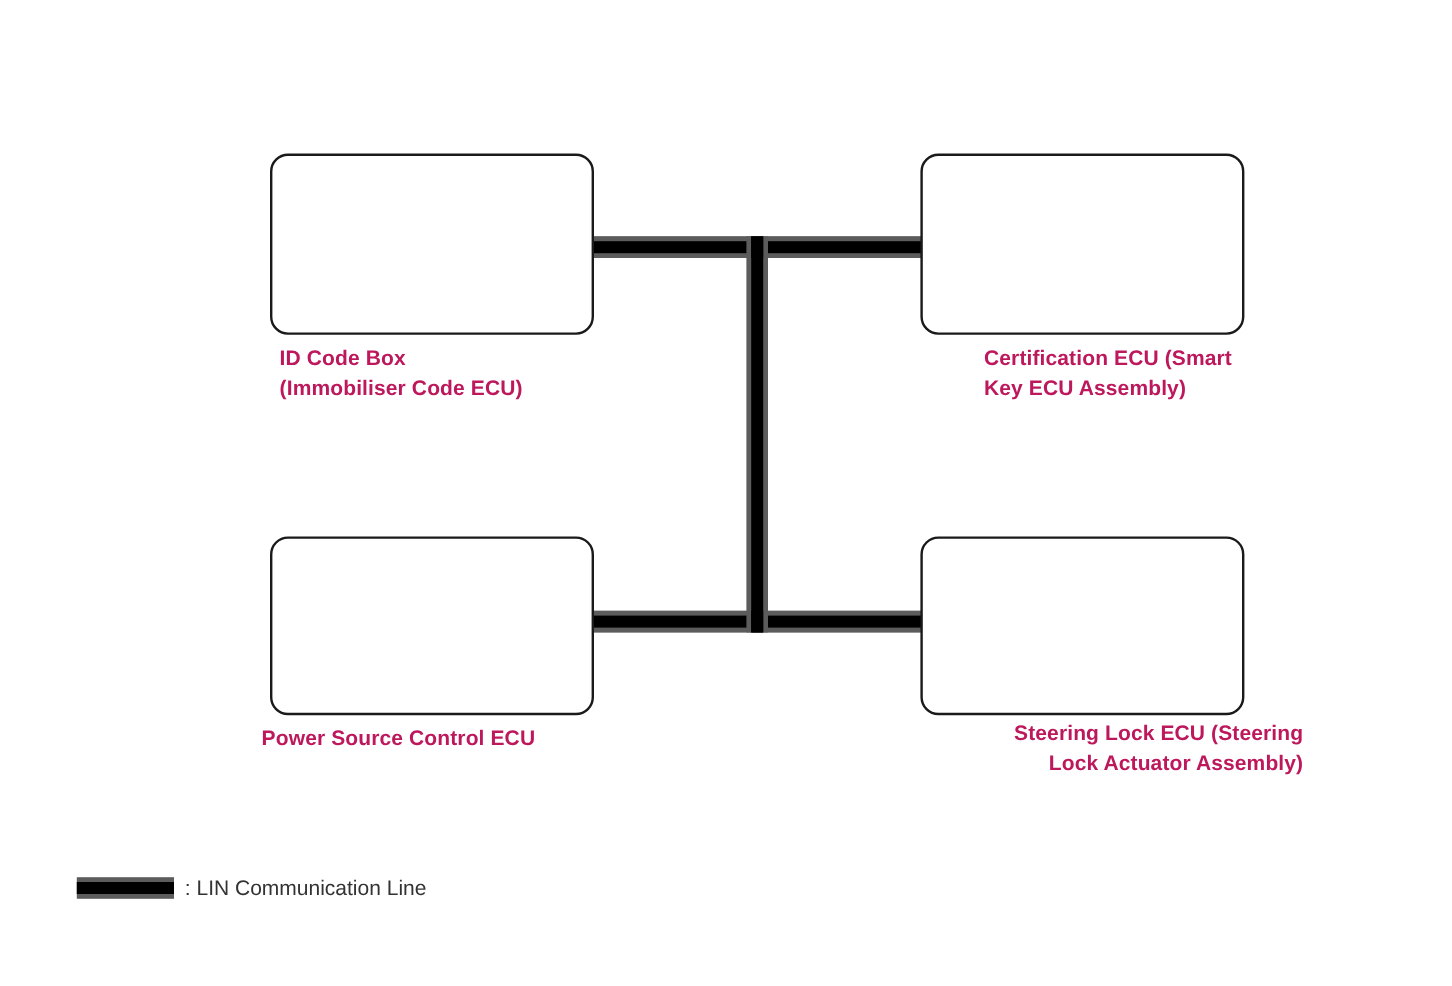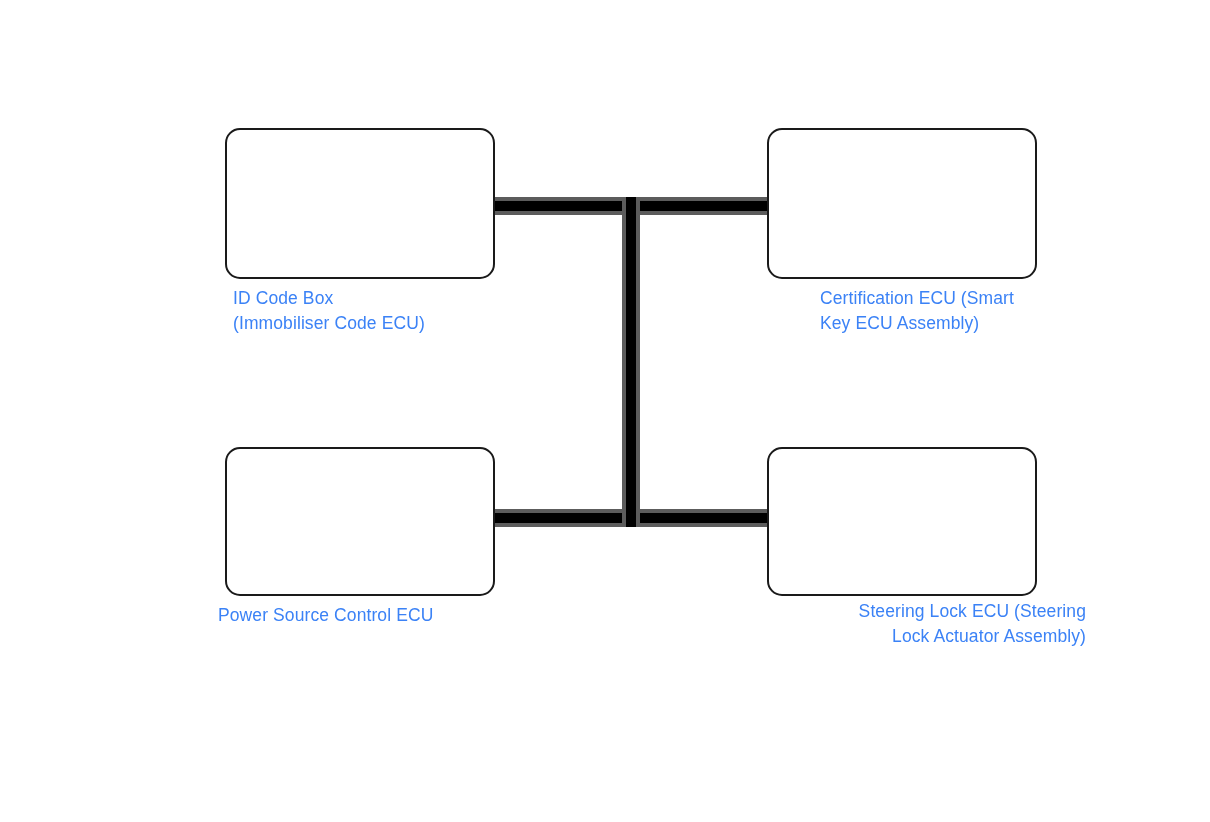--- a/index.html
+++ b/index.html
@@ -38,23 +38,24 @@
     background: #ffffff;
   }
 
   .ecu-label {
     position: absolute;
     top: 158px;
     left: 8px;
     width: 300px;
     font-size: 17.5px;
     line-height: 25px;
-    color: #3b82f6;
+    color: #be185d;
     letter-spacing: 0.1px;
     white-space: pre-line;
+    font-weight: bold;
   }
 
   
   #node-id-code-box        { left: 225px; top: 128px; }
   #node-certification-ecu  { left: 767px; top: 128px; }
   #node-power-source-ecu   { left: 225px; top: 447px; }
   #node-steering-lock-ecu  { left: 767px; top: 447px; }
 
   #node-power-source-ecu .ecu-box { height: 149px; }
   #node-steering-lock-ecu .ecu-box { height: 149px; }
@@ -172,14 +173,18 @@
     <div class="ecu-box"></div>
     <div class="ecu-label">Power Source Control ECU</div>
   </div>
 
   <div class="ecu-node" id="node-steering-lock-ecu">
     <div class="ecu-box"></div>
     <div class="ecu-label">Steering Lock ECU (Steering
 Lock Actuator Assembly)</div>
   </div>
 
+  <div id="legend">
+    <div id="legend-swatch"></div>
+    <div id="legend-text">: LIN Communication Line</div>
+  </div>
 
 </div>
 
 </body></html>

